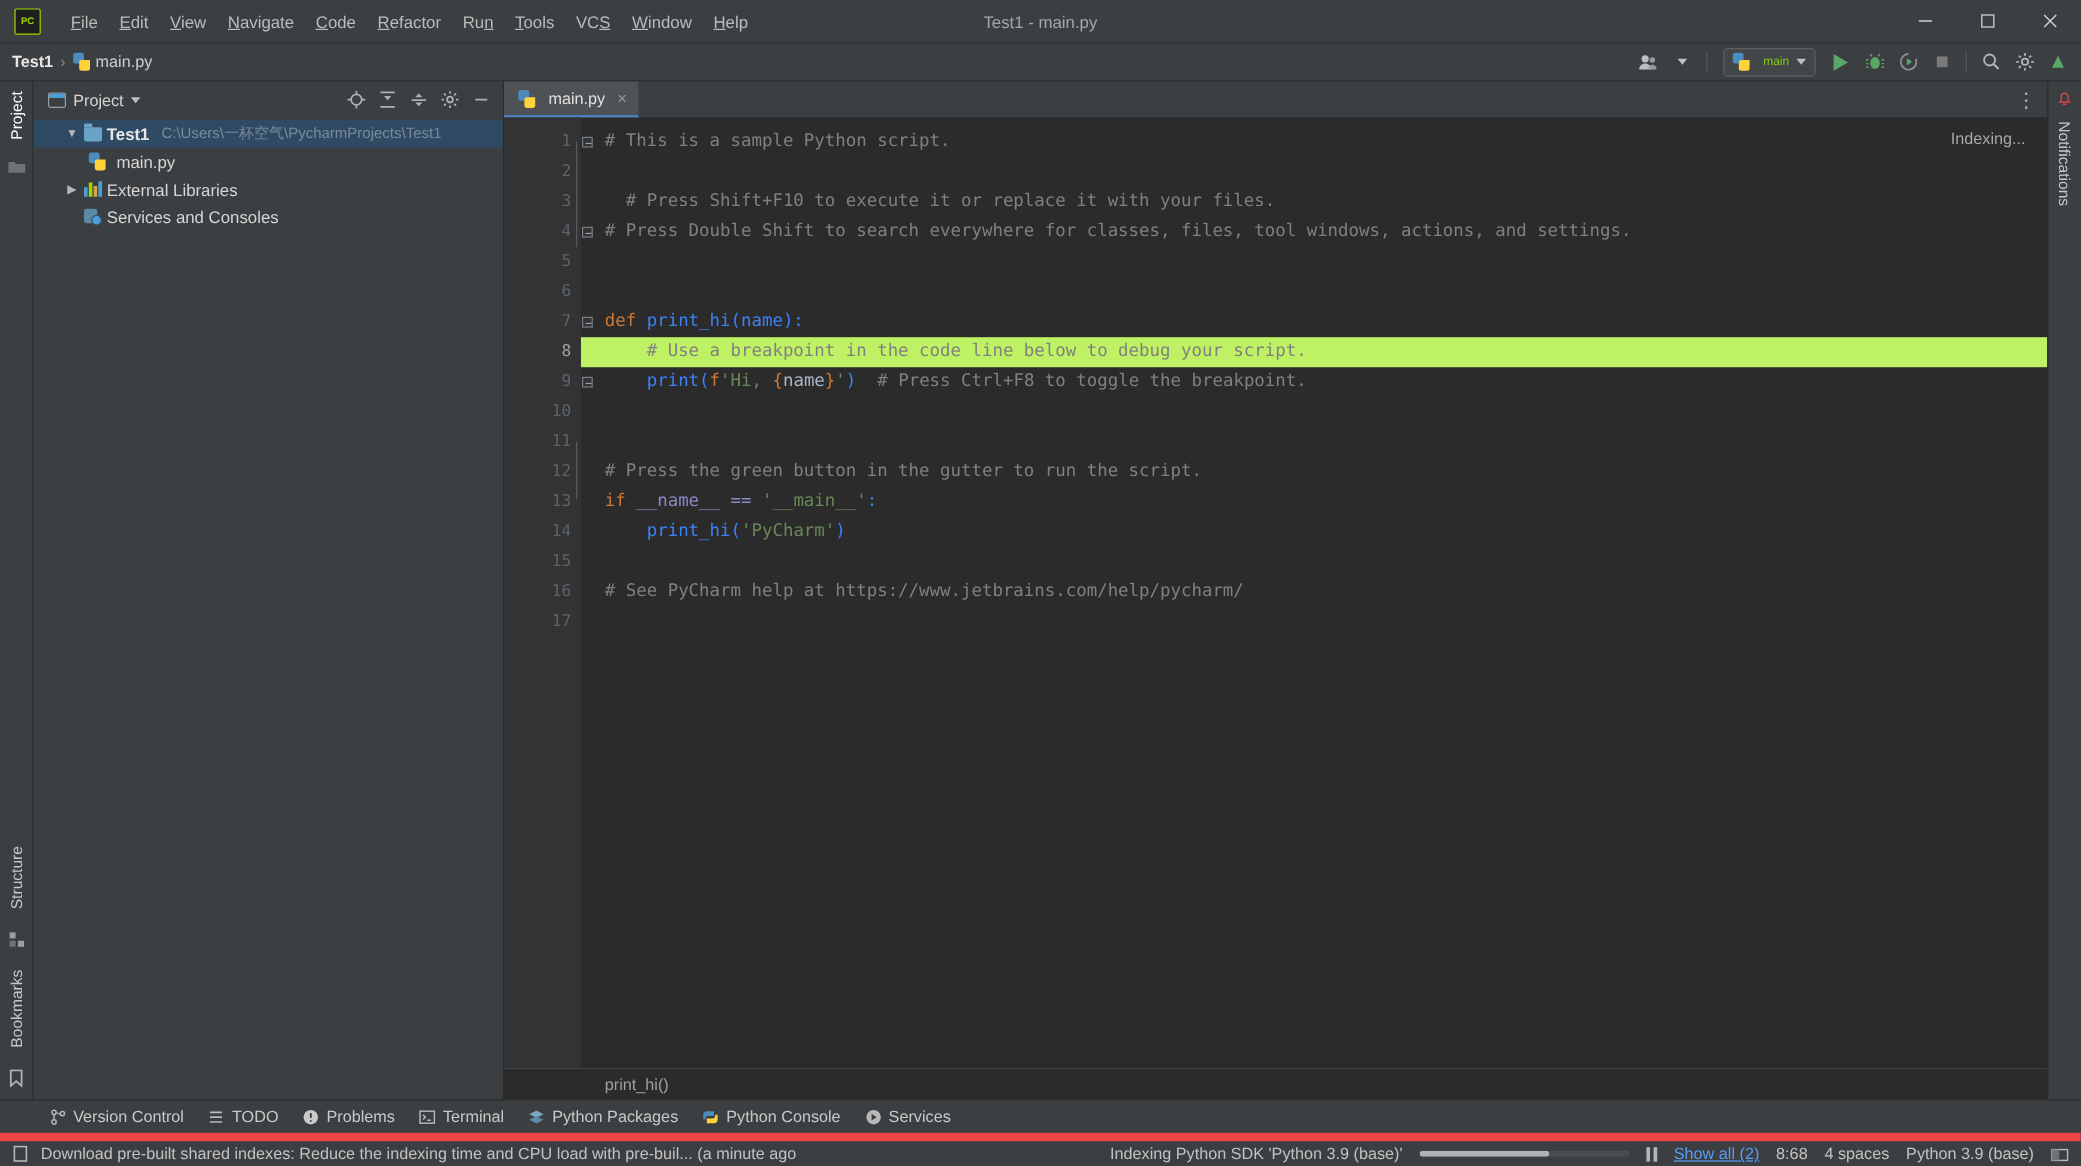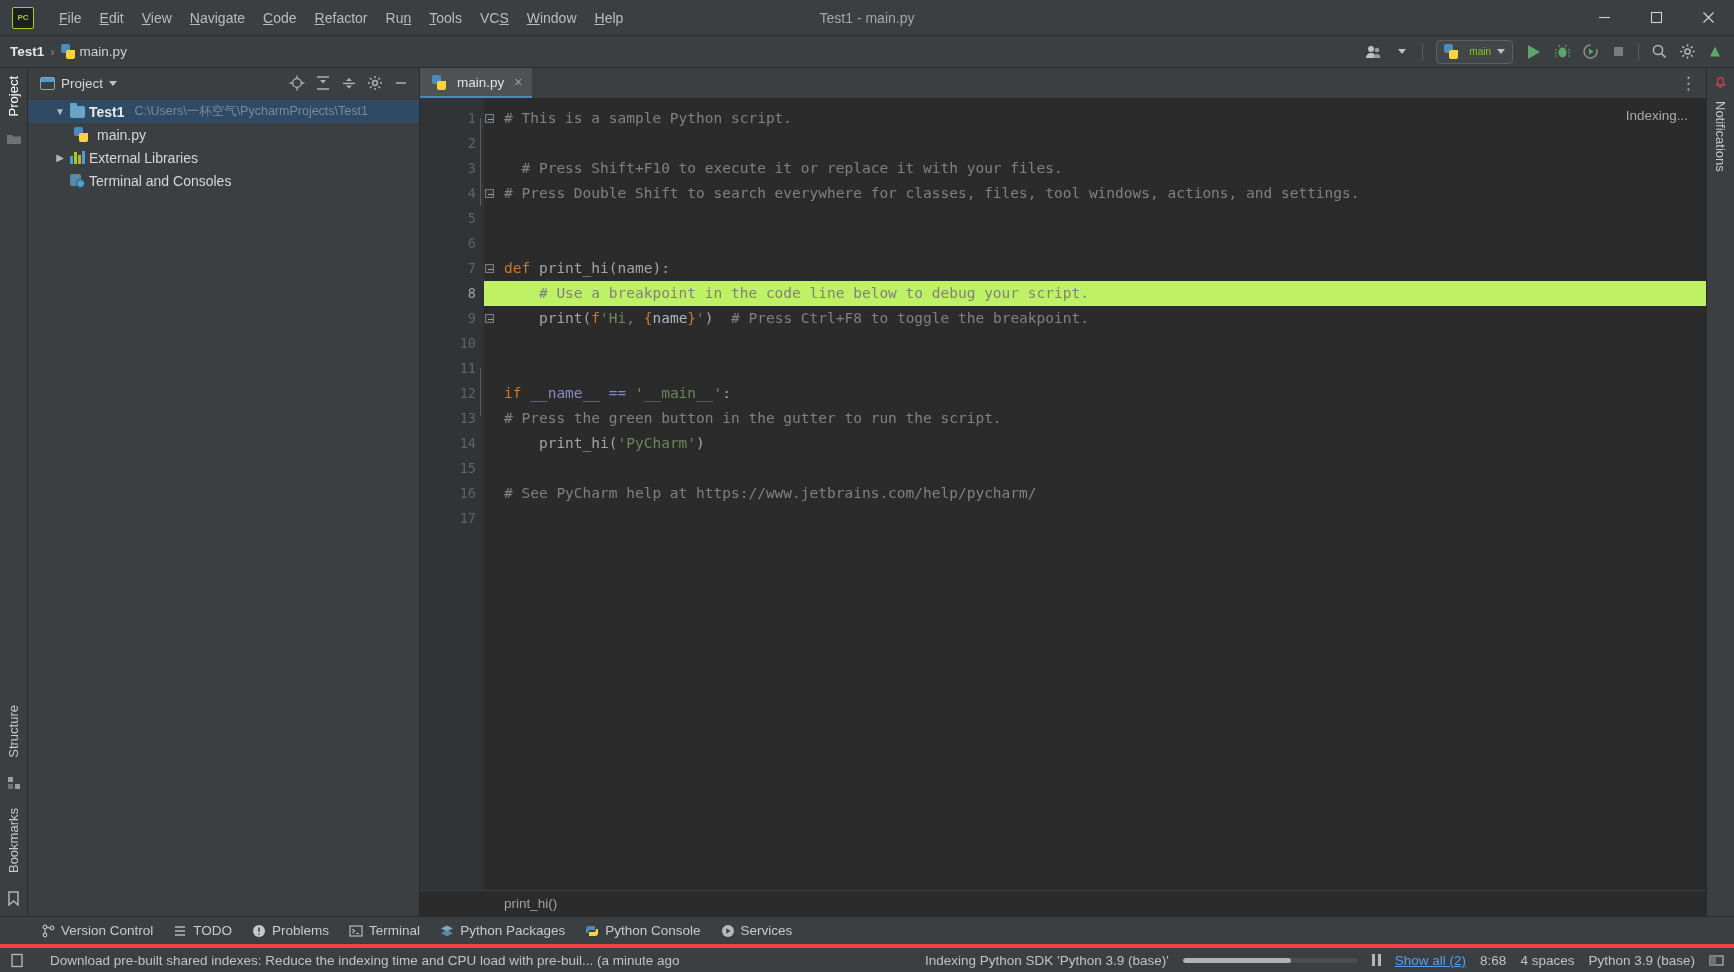--- a/index.html
+++ b/index.html
@@ -196,21 +196,21 @@
 
   .codecol { flex:1 1 auto; position:relative; padding-top:8px; min-width:0; overflow:hidden; }
   .cline {
     height:25px; line-height:25px; white-space:pre; padding-left:20px;
     font-family:"DejaVu Sans Mono", monospace; font-size:14.5px;
     color:#a9b7c6;
   }
   .cline.hl { background:#bef264; }
   .cmt { color:#808080; }
   .kw { color:#cc7832; }
-  .fn { color:#a3a3a3; }
+  .fn { color:#3b82f6; }
   .str { color:#6a8759; }
   .fprefix { color:#cc7832; }
   .fbrace { color:#cc7832; }
   .fname { color:#a9b7c6; }
   .builtin { color:#8888c6; }
   .indexing {
     position:absolute; right:18px; top:10px; font-size:13.5px; color:#a9a9a9;
   }
 
   .breadcrumb-bar {
@@ -235,22 +235,22 @@
     align-items:center; gap:2px; padding-left:32px;
     border-top:1px solid #2b2b2b;
   }
   .tw-item {
     display:flex; align-items:flex-end; gap:6px; padding:3px 9px;
     font-size:13.5px; color:#c9c9c9; border-radius:3px; white-space:nowrap;
   }
 
   .statusbar {
     height:28px; flex:0 0 28px; background:#3c3f41; display:flex;
-    align-items:center; padding:1px 10px; gap:26px; font-size:13.5px;
-    color:#c2c2c2; border-top:4px solid #ef4444;
+    align-items:center; padding:1px 10px; gap:10px; font-size:13.5px;
+    color:#c2c2c2; border-top:7px solid #ef4444;
   }
   .sb-msg { color:#c2c2c2; white-space:nowrap; }
   .sb-right { margin-left:auto; display:flex; align-items:center; gap:14px; }
   .progress {
     width:175px; height:5px; background:#4a4d4f; border-radius:3px; overflow:hidden;
   }
   .progress > i { display:block; height:100%; width:62%; background:#b0b3b5; border-radius:3px; }
   .pause { display:flex; gap:3px; }
   .pause i { width:3px; height:12px; background:#b6b6b6; display:block; }
   .link { color:#589df6;text-decoration:underline; }
@@ -465,21 +465,21 @@
           <i style="height:9px;background:#d4a24a"></i>
             <i style="height:13px;background:#4a9fd4"></i>
         </span>
         <span>External Libraries</span>
       </div>
       <div class="trow indent1" style="padding-left:42px">
         <span class="scratch-ic">
             <i class="bk"></i>
             <i class="ci"></i>
           </span>
-        <span>Terminal and Consoles</span>
+        <span>Services and Consoles</span>
       </div>
     </div>
   </div>
 
   <div class="editor-area">
     <div class="tabbar">
       <div class="etab">
         <span class="pyfile-ic">
             <i class="pg1"></i>
             <i class="pg2"></i>
@@ -530,22 +530,22 @@
             <div class="cline">&nbsp;</div>
             <div class="cline"><span class="cmt">  # Press Shift+F10 to execute it or replace it with your files.</span></div>
             <div class="cline"><span class="cmt"># Press Double Shift to search everywhere for classes, files, tool windows, actions, and settings.</span></div>
             <div class="cline">&nbsp;</div>
             <div class="cline">&nbsp;</div>
             <div class="cline"><span class="kw">def </span><span class="fn">print_hi(name):</span></div>
             <div class="cline hl"><span class="cmt">    # Use a breakpoint in the code line below to debug your script.</span></div>
             <div class="cline"><span class="fn">    print(</span><span class="fprefix">f</span><span class="str">'Hi, </span><span class="fbrace">{</span><span class="fname">name</span><span class="fbrace">}</span><span class="str">'</span><span class="fn">)  </span><span class="cmt"># Press Ctrl+F8 to toggle the breakpoint.</span></div>
             <div class="cline">&nbsp;</div>
             <div class="cline">&nbsp;</div>
+            <div class="cline"><span class="cmt"># Press the green button in the gutter to run the script.</span></div>
             <div class="cline"><span class="kw">if </span><span class="builtin">__name__ == </span><span class="str">'__main__'</span><span class="fn">:</span></div>
-            <div class="cline"><span class="cmt"># Press the green button in the gutter to run the script.</span></div>
             <div class="cline"><span class="fn">    print_hi(</span><span class="str">'PyCharm'</span><span class="fn">)</span></div>
             <div class="cline">&nbsp;</div>
             <div class="cline"><span class="cmt"># See PyCharm help at https://www.jetbrains.com/help/pycharm/</span></div>
             <div class="cline">&nbsp;</div>
           </div>
         <div class="indexing">Indexing...</div>
       </div>
     </div>
 
     <div class="breadcrumb-bar">

